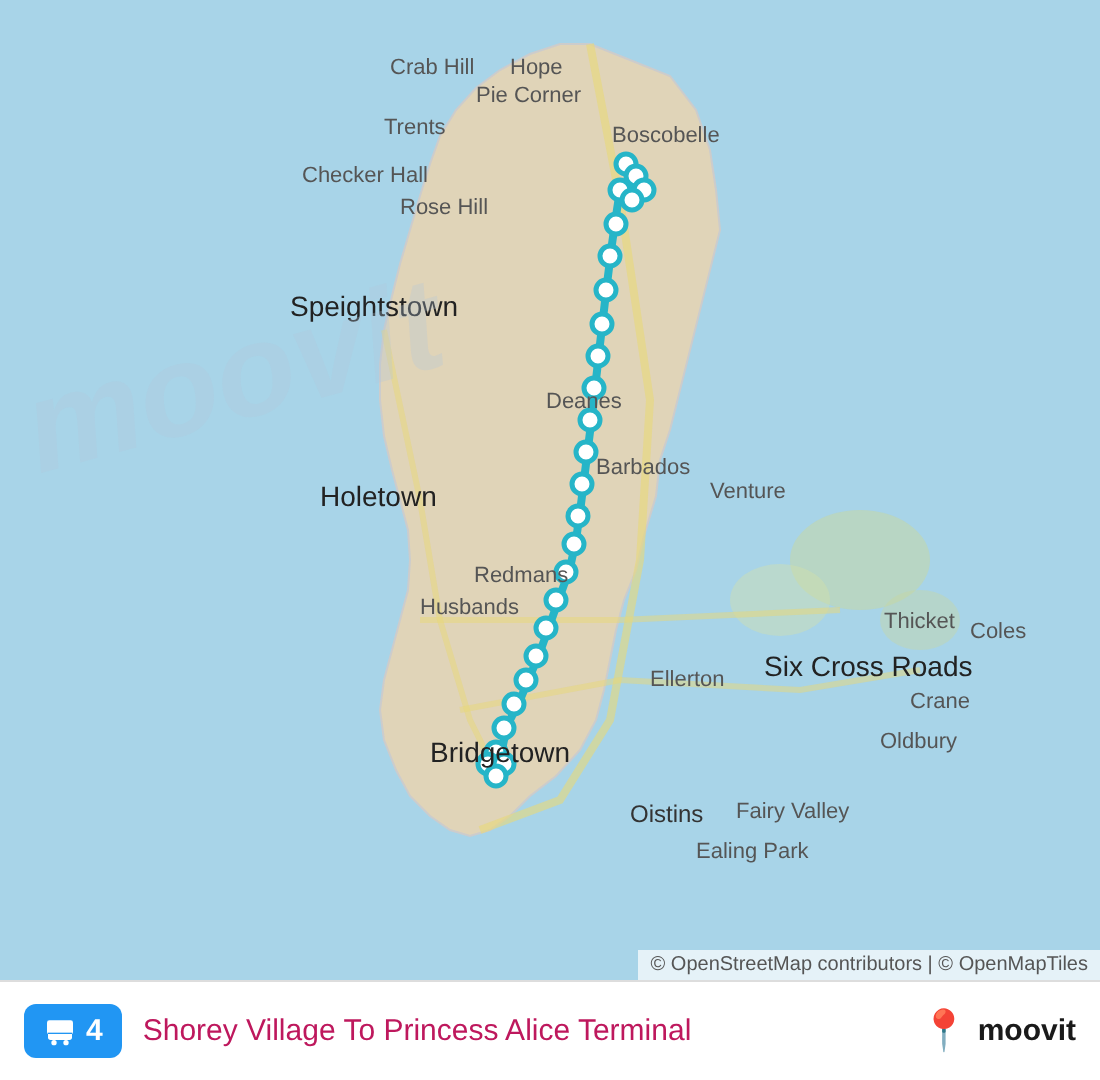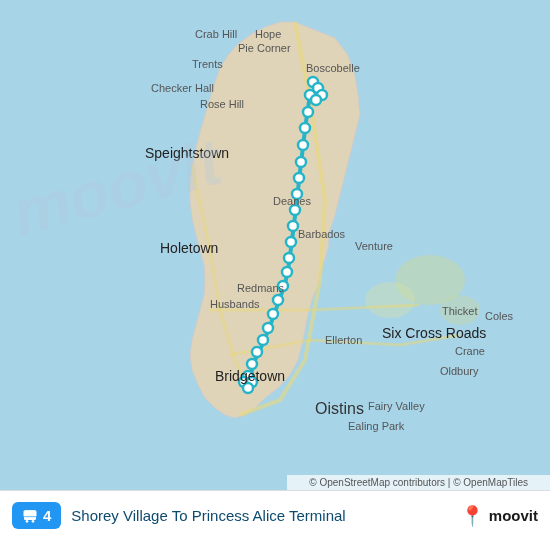--- a/index.html
+++ b/index.html
@@ -20,21 +20,21 @@
 
     .map-label {
       position: absolute;
       font-size: 11px;
       color: #555;
       white-space: nowrap;
       pointer-events: none;
     }
 
     .map-label.town {
-      font-size: 16px;
+      font-size: 12px;
       color: #333;
     }
 
     .map-label.major-town {
       font-size: 14px;
       color: #222;
       font-weight: 400;
     }
 
     
@@ -52,21 +52,21 @@
     }
 
     
     #attribution {
       position: absolute;
       bottom: 0;
       right: 0;
       font-size: 10px;
       color: #555;
       background: rgba(255,255,255,0.7);
-      padding: 2px 22px;
+      padding: 2px 6px;
     }
 
     
     #bottom-bar {
       width: 550px;
       height: 50px;
       background: white;
       display: flex;
       align-items: center;
       padding: 0 12px;
@@ -83,21 +83,21 @@
       align-items: center;
       gap: 5px;
       font-weight: bold;
       font-size: 15px;
       min-width: 45px;
       justify-content: center;
     }
 
     #route-name {
       font-size: 15px;
-      color: #0c4a6e;
+      color: #be185d;
       flex: 1;
     }
 
     #moovit-logo {
       display: flex;
       align-items: center;
       gap: 4px;
       font-size: 16px;
       font-weight: bold;
     }

